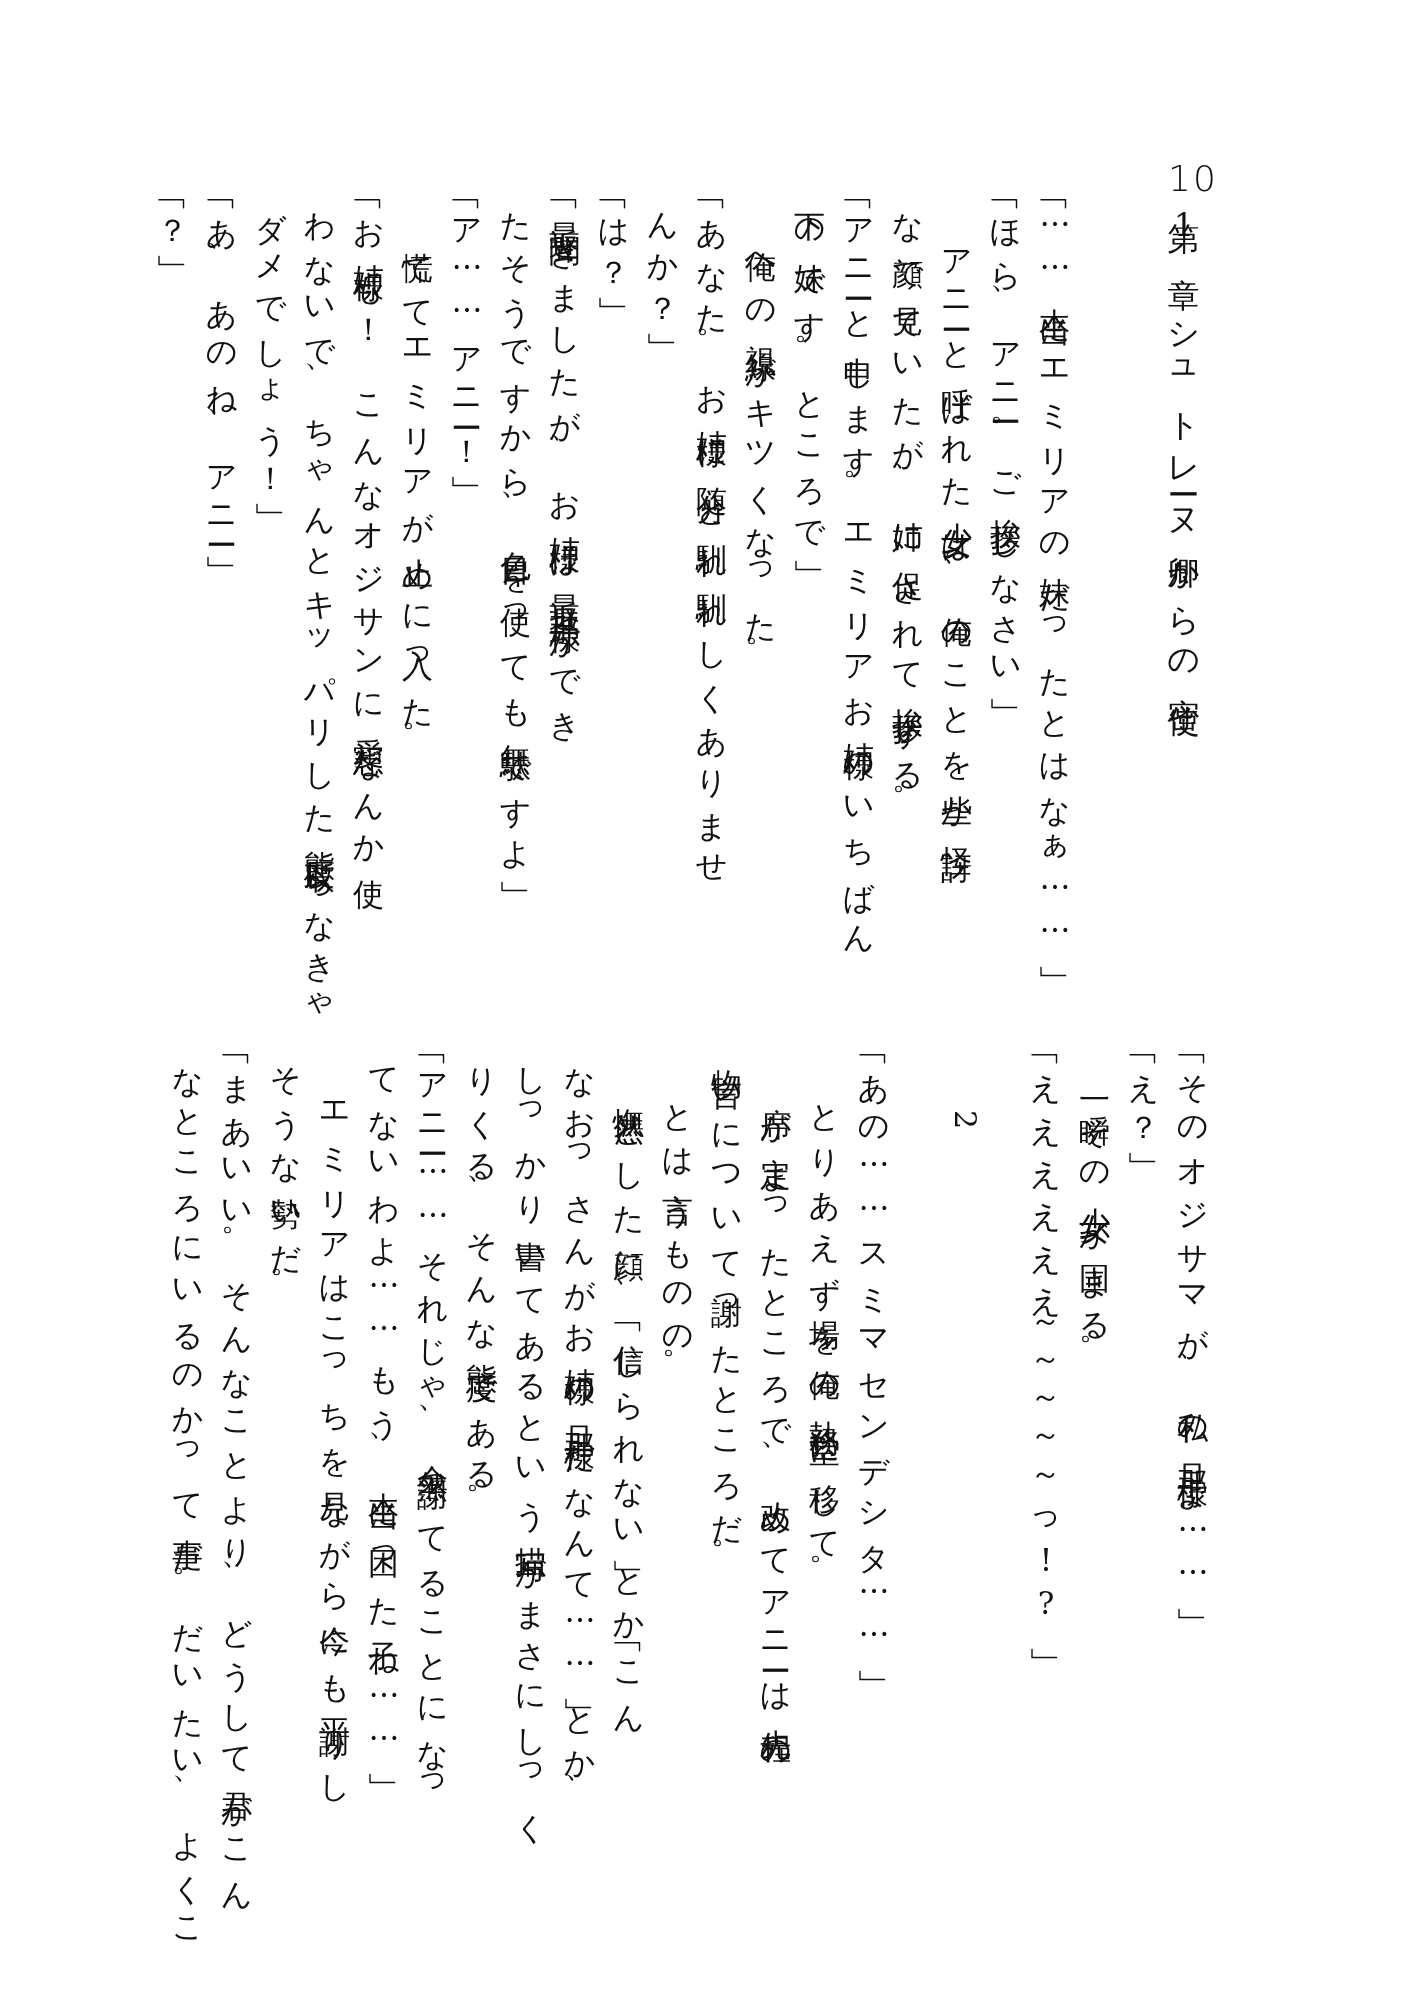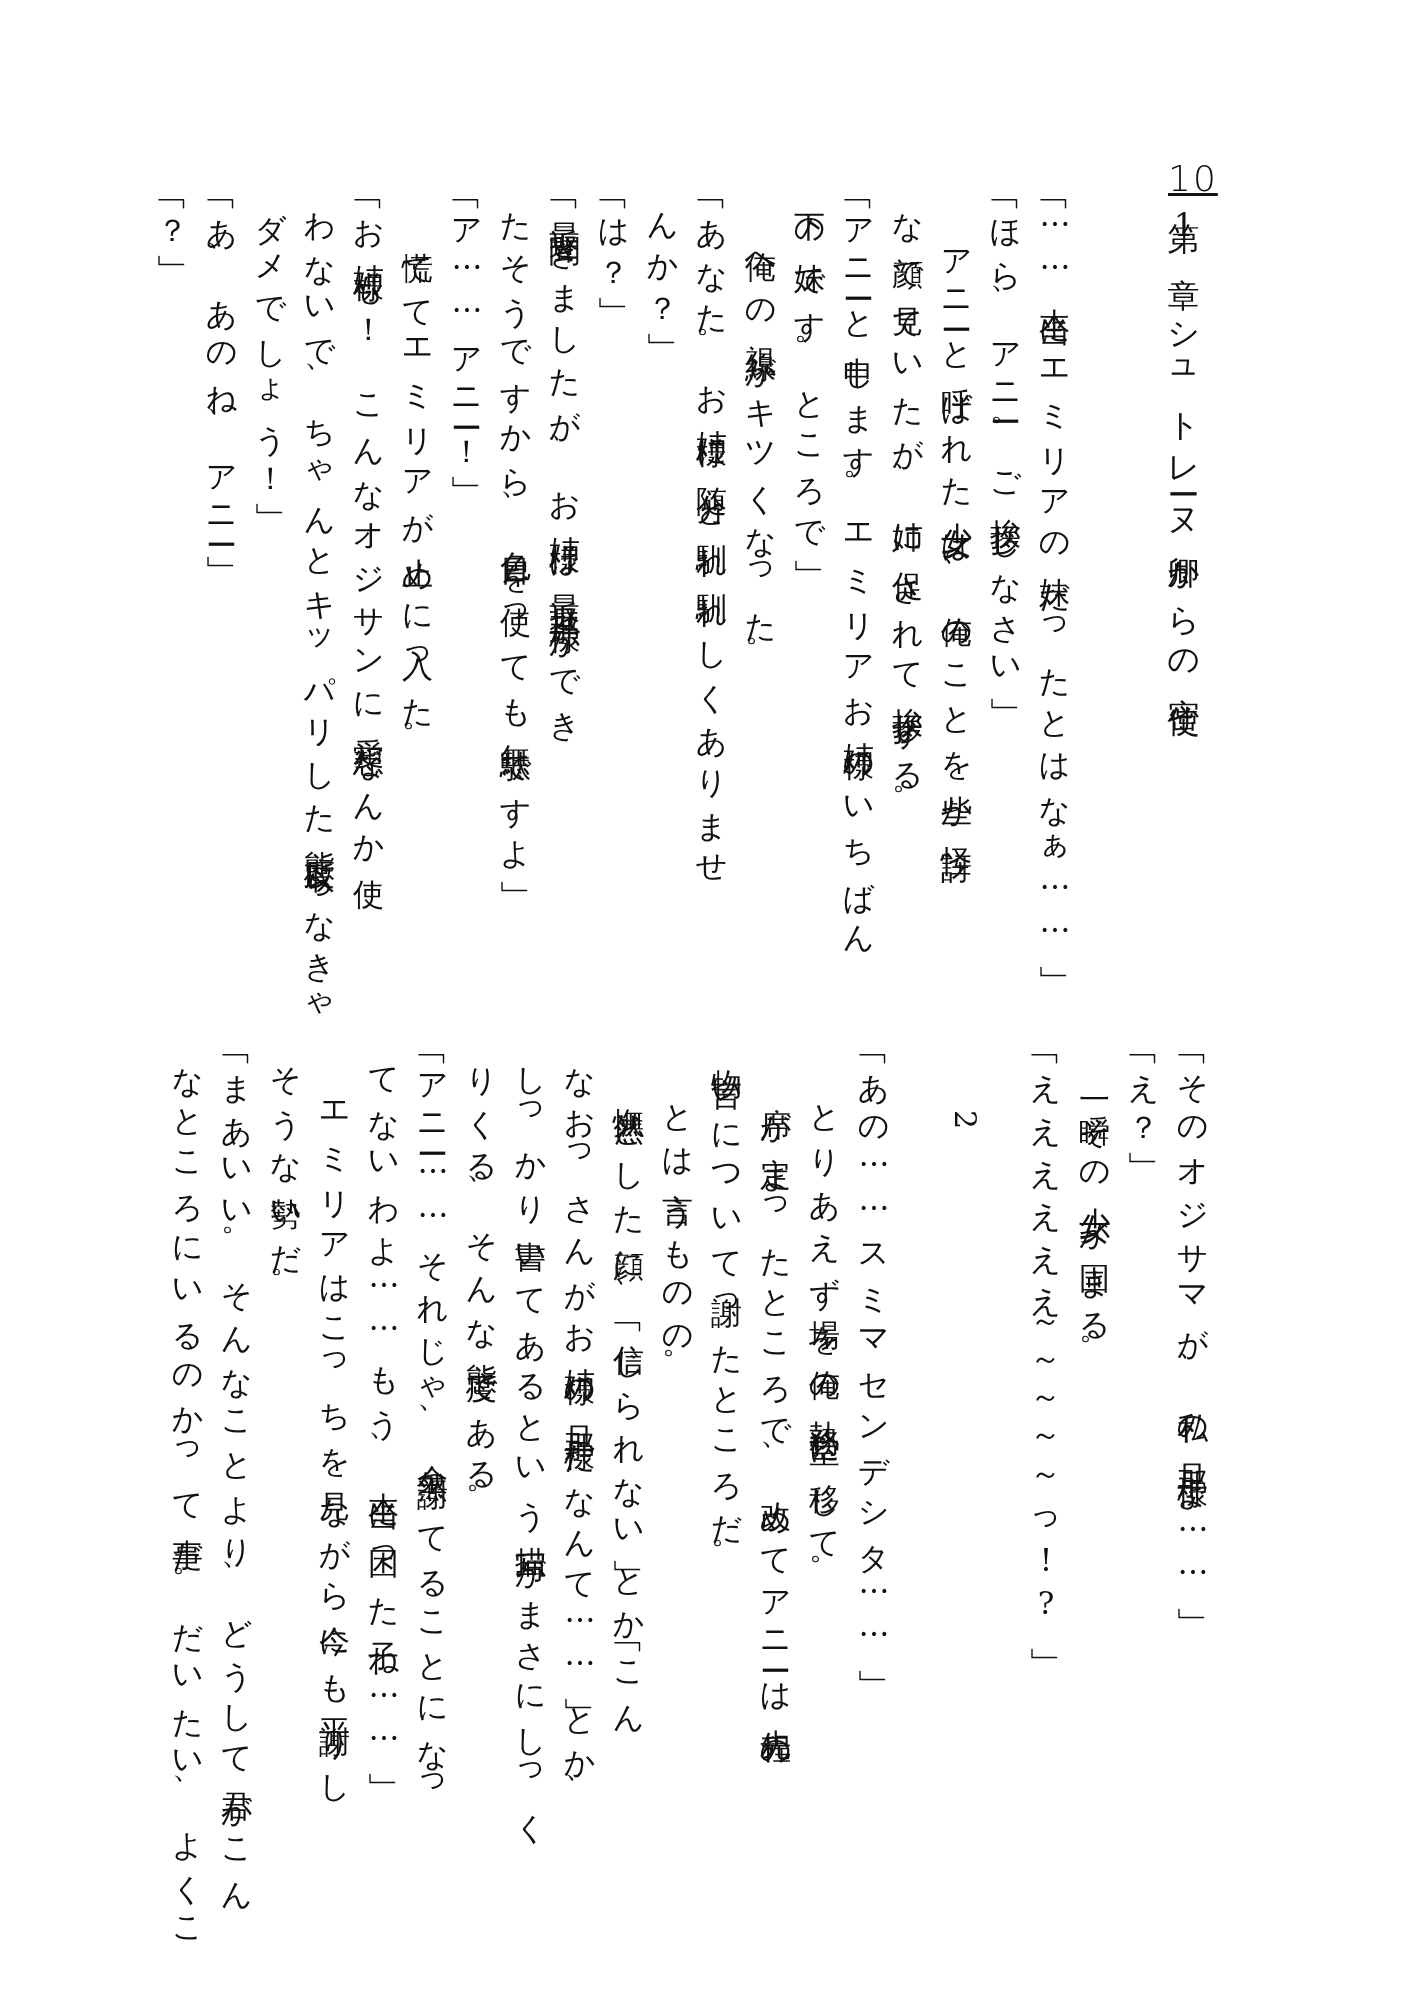--- a/index.html
+++ b/index.html
@@ -1,19 +1,19 @@
 <!DOCTYPE html>
 <html><head>
 <meta charset="utf-8">
 <style>
   html, body { margin:0; padding:0; background:#ffffff; }
   body { width:1426px; height:2000px; position:relative; overflow:hidden;
          font-family: "DejaVu Serif", "Liberation Serif", serif; color:#111; }
   .page-number { position:absolute; left:1168px; top:158px; font-size:36px;
-                 font-family:"DejaVu Sans","Liberation Sans",sans-serif; font-weight:300; letter-spacing:2px;text-decoration:underline; }
+                 font-family:"DejaVu Sans","Liberation Sans",sans-serif; font-weight:300; letter-spacing:2px; }
   .vcol { position:absolute; writing-mode:vertical-rl; text-orientation:upright;
           font-size:31px; line-height:1; letter-spacing:7.2px; white-space:nowrap; }
   .chapter { position:absolute; writing-mode:vertical-rl; text-orientation:upright;
              font-size:32px; letter-spacing:8px; white-space:pre; }
   .section-num { position:absolute; writing-mode:vertical-rl; font-size:30px; }
   .half { position:absolute; left:0; width:1426px; }
   .half.top { top:190px; height:820px; }
   .half.bottom { top:1045px; height:820px; }
 </style>
 </head>

